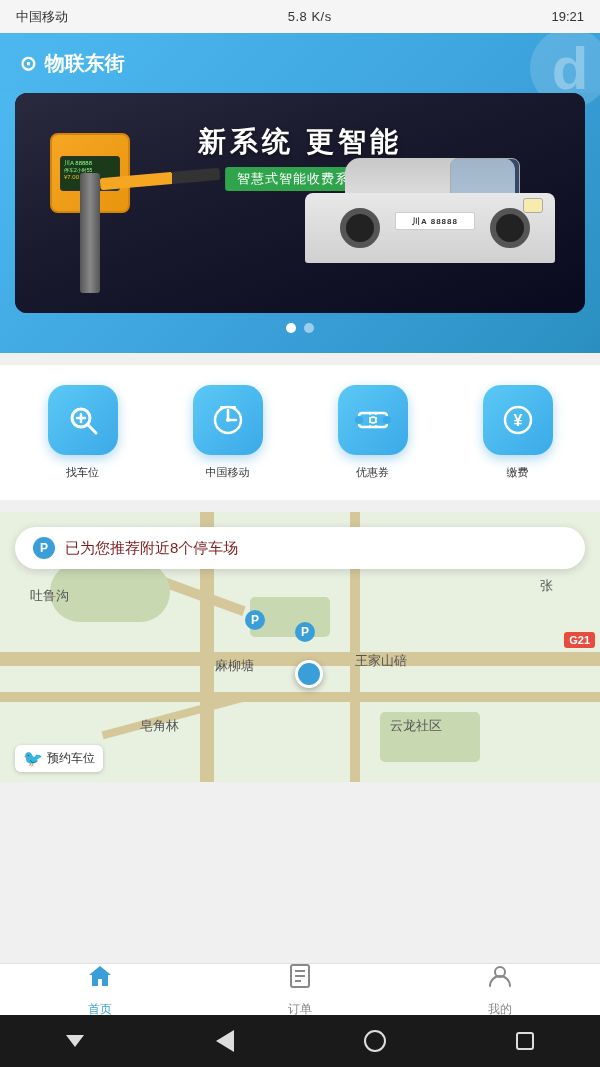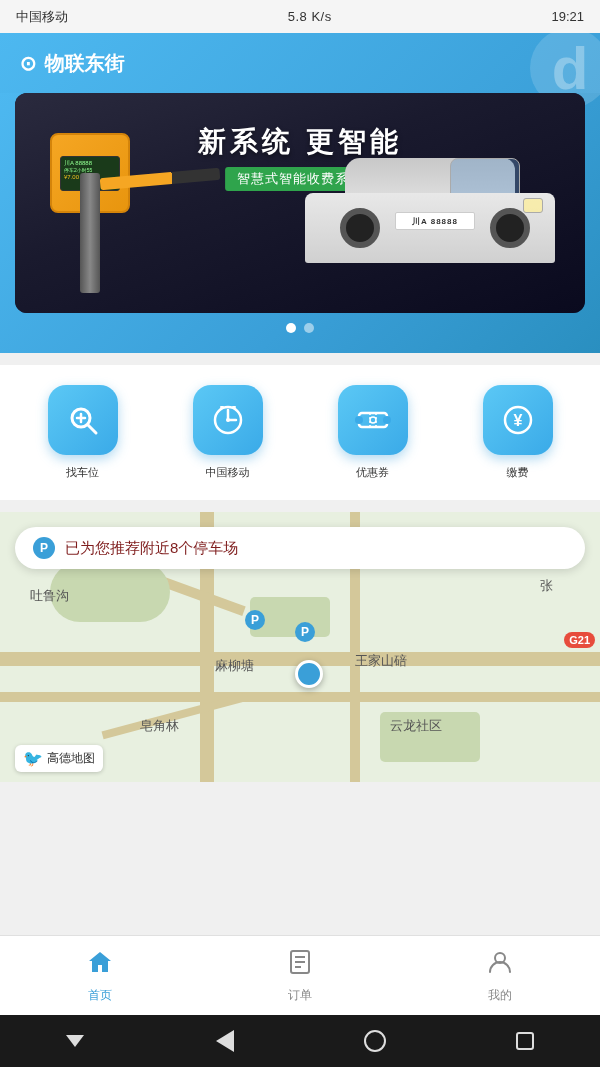--- a/index.html
+++ b/index.html
@@ -432,21 +432,21 @@
       font-size: 12px;
     }
     
     .highway-badge {
       position: absolute;
       background: #e74c3c;
       color: white;
       font-size: 11px;
       font-weight: bold;
       padding: 2px 5px;
-      border-radius: 8px;
+      border-radius: 3px;
     }
     
     .gaode-logo {
       position: absolute;
       bottom: 10px;
       left: 15px;
       background: white;
       border-radius: 6px;
       padding: 4px 8px;
       font-size: 12px;
@@ -459,21 +459,21 @@
     .gaode-bird {
       font-size: 16px;
     }
 
     
     .bottom-nav {
       position: absolute;
       bottom: 52px;
       left: 0;
       right: 0;
-      height: 80px;
+      height: 52px;
       background: white;
       border-top: 1px solid #e0e0e0;
       display: flex;
       align-items: center;
       justify-content: space-around;
     }
     .nav-item {
       display: flex;
       flex-direction: column;
       align-items: center;
@@ -675,21 +675,21 @@
   <div class="map-marker marker-p" style="top:98px;left:245px;">P</div>
   <div class="map-marker marker-p" style="top:110px;left:295px;">P</div>
 
   <div class="map-search-bar">
     <div class="map-search-icon">P</div>
     <span class="map-search-text">已为您推荐附近8个停车场</span>
   </div>
 
   <div class="gaode-logo">
     <span class="gaode-bird">🐦</span>
-    <span>高德地图</span>
+    <span>预约车位</span>
   </div>
 </div>
 
 <div class="bottom-nav">
   <div class="nav-item active">
     <span class="nav-icon">
       <svg width="28" height="28" viewBox="0 0 28 28" fill="#3a9fd8">
         <path d="M14 4L3 13h3v11h6v-7h4v7h6V13h3L14 4z"></path>
       </svg>
     </span>

